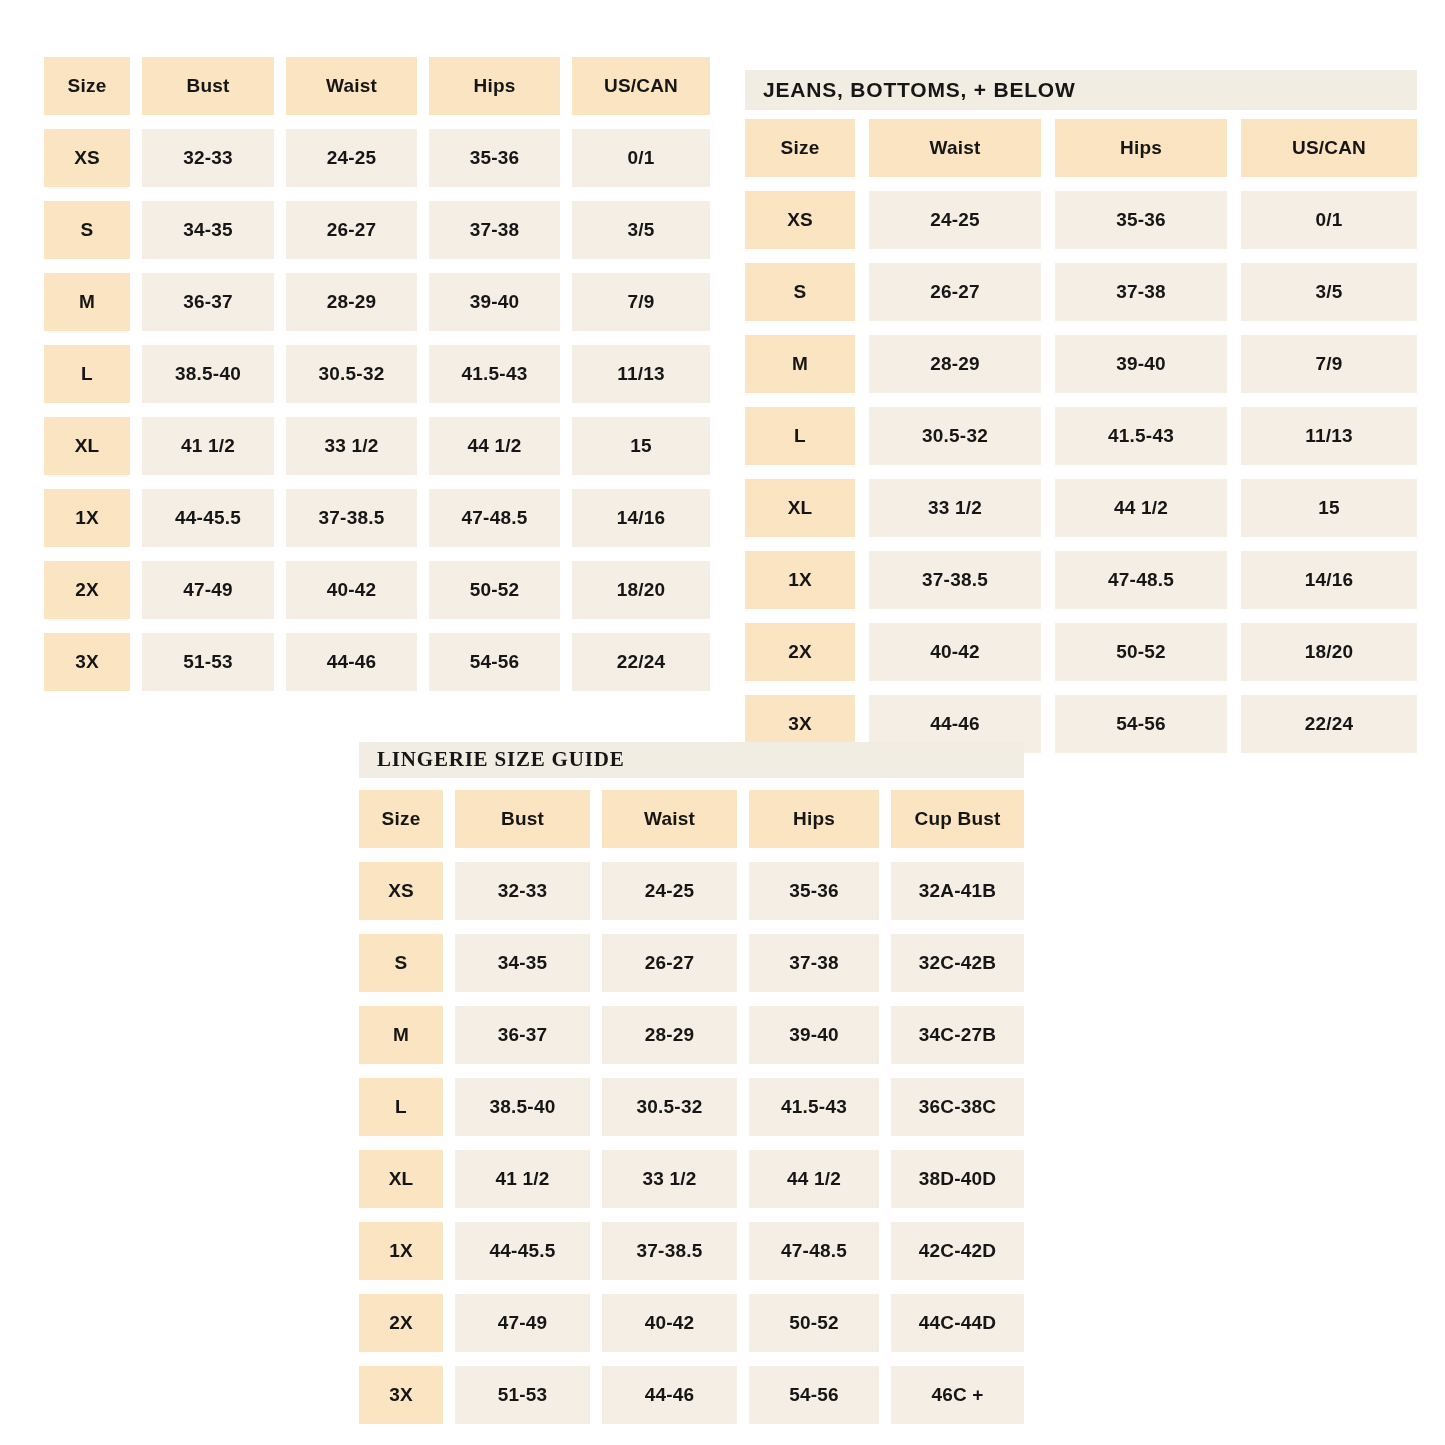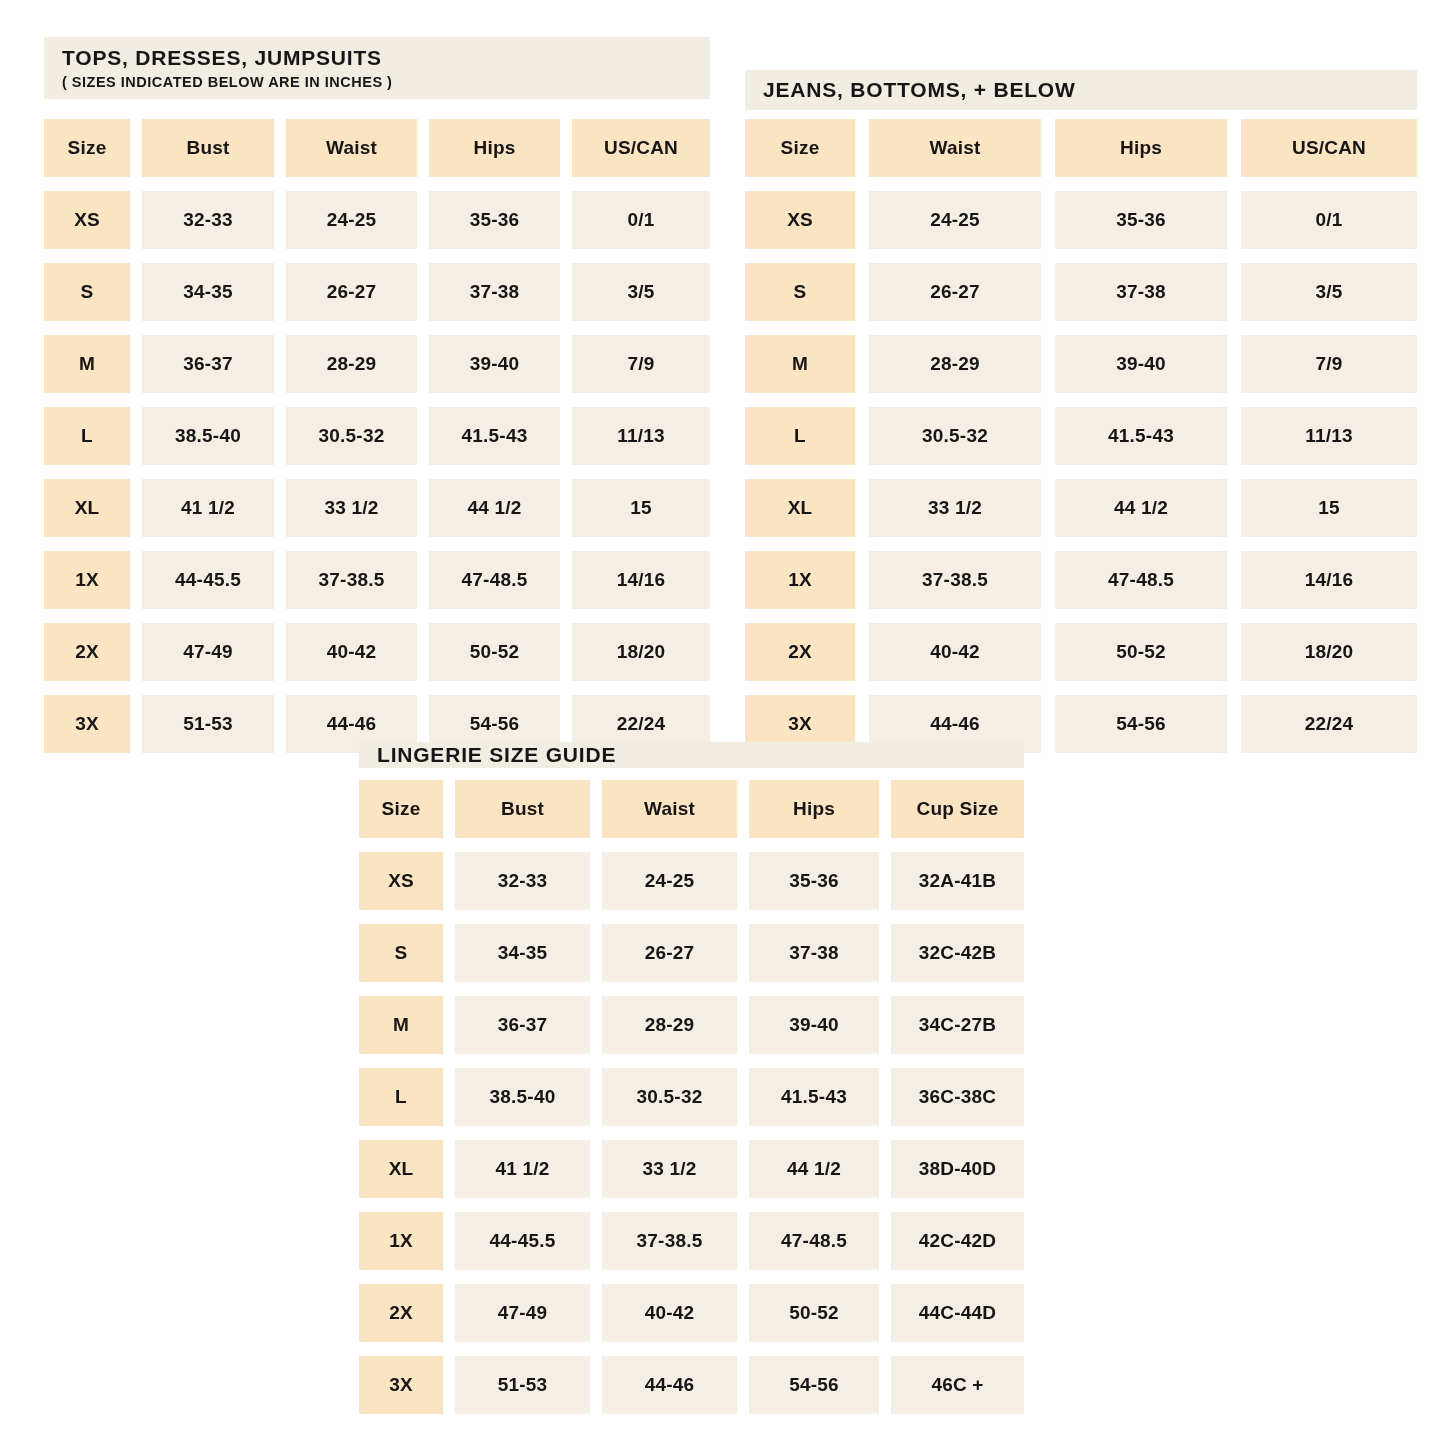--- a/index.html
+++ b/index.html
@@ -24,21 +24,21 @@
     font-weight: 700; font-size: 21px; letter-spacing: 0.8px;
     color: var(--ink, #161616); line-height: 1.12;
   }
   .subtitle {
     font-weight: 700; font-size: 14.5px; letter-spacing: 0.5px;
     color: var(--ink, #161616); margin-top: 4px;
   }
   .grid { display: grid; row-gap: 14px; }
   #tops .title-bar     { height: 62px; }
   #jeans .title-bar    { height: 40px; }
-  #lingerie .title-bar { height: 26px; }
+  #lingerie .title-bar { height: 36px; font-family: Liberation Serif, serif; }
   #tops .grid {
     margin-top: 20px;
     grid-template-columns: 86px 132px 131px 131px 138px;
     column-gap: 12px;
   }
   #jeans .grid {
     margin-top: 9px;
     grid-template-columns: 110px 172px 172px 176px;
     column-gap: 14px;
   }
@@ -57,24 +57,20 @@
   }
   .cell.head, .cell.size { background: var(--peach, #fbe4c2); }
   .cell.data             { background: var(--cream, #f4eee4); }
 </style>
 </head>
 <body>
 
 <div class="sheet">
 
   <section class="chart" id="tops" style="left:44px; top:37px; width:666px;">
-    <header class="title-bar">
-      <div class="title">TOPS, DRESSES, JUMPSUITS</div>
-      <div class="subtitle">( SIZES INDICATED BELOW ARE IN INCHES )</div>
-    </header>
     <div class="grid">
         <div class="cell head">Size</div>
         <div class="cell head">Bust</div>
         <div class="cell head">Waist</div>
         <div class="cell head">Hips</div>
         <div class="cell head">US/CAN</div>
         <div class="cell size">XS</div>
         <div class="cell data">32-33</div>
         <div class="cell data">24-25</div>
         <div class="cell data">35-36</div>
@@ -163,21 +159,21 @@
 
   <section class="chart" id="lingerie" style="left:359px; top:742px; width:665px;">
     <header class="title-bar">
       <div class="title">LINGERIE SIZE GUIDE</div>
     </header>
     <div class="grid">
         <div class="cell head">Size</div>
         <div class="cell head">Bust</div>
         <div class="cell head">Waist</div>
         <div class="cell head">Hips</div>
-        <div class="cell head">Cup Size</div>
+        <div class="cell head">Cup Bust</div>
         <div class="cell size">XS</div>
         <div class="cell data">32-33</div>
         <div class="cell data">24-25</div>
         <div class="cell data">35-36</div>
         <div class="cell data">32A-41B</div>
         <div class="cell size">S</div>
         <div class="cell data">34-35</div>
         <div class="cell data">26-27</div>
         <div class="cell data">37-38</div>
         <div class="cell data">32C-42B</div>

